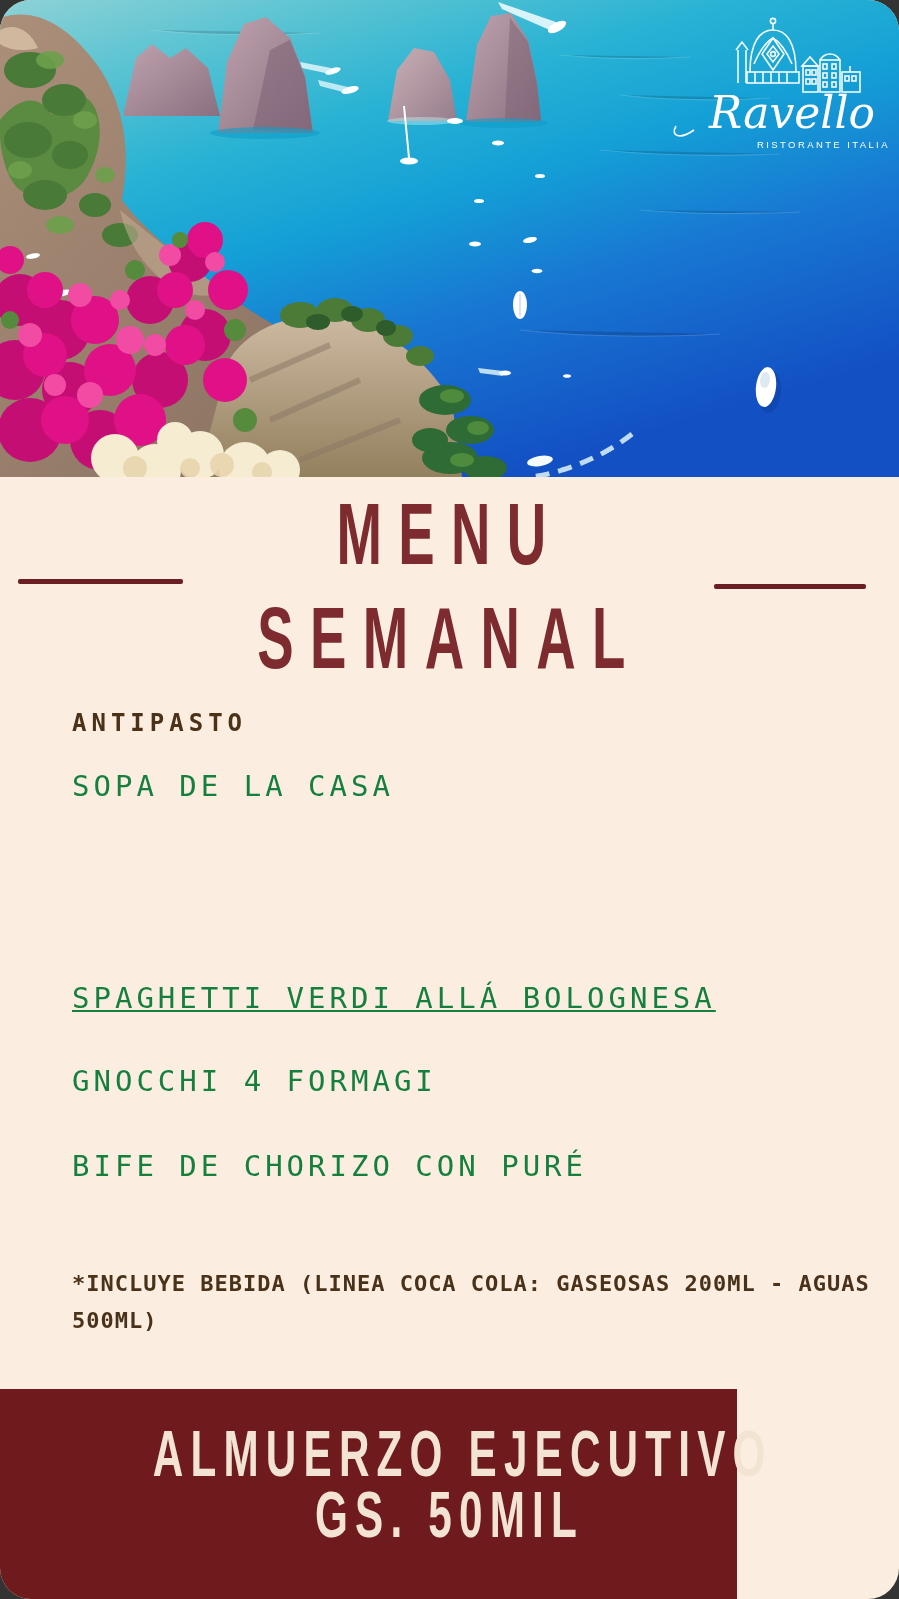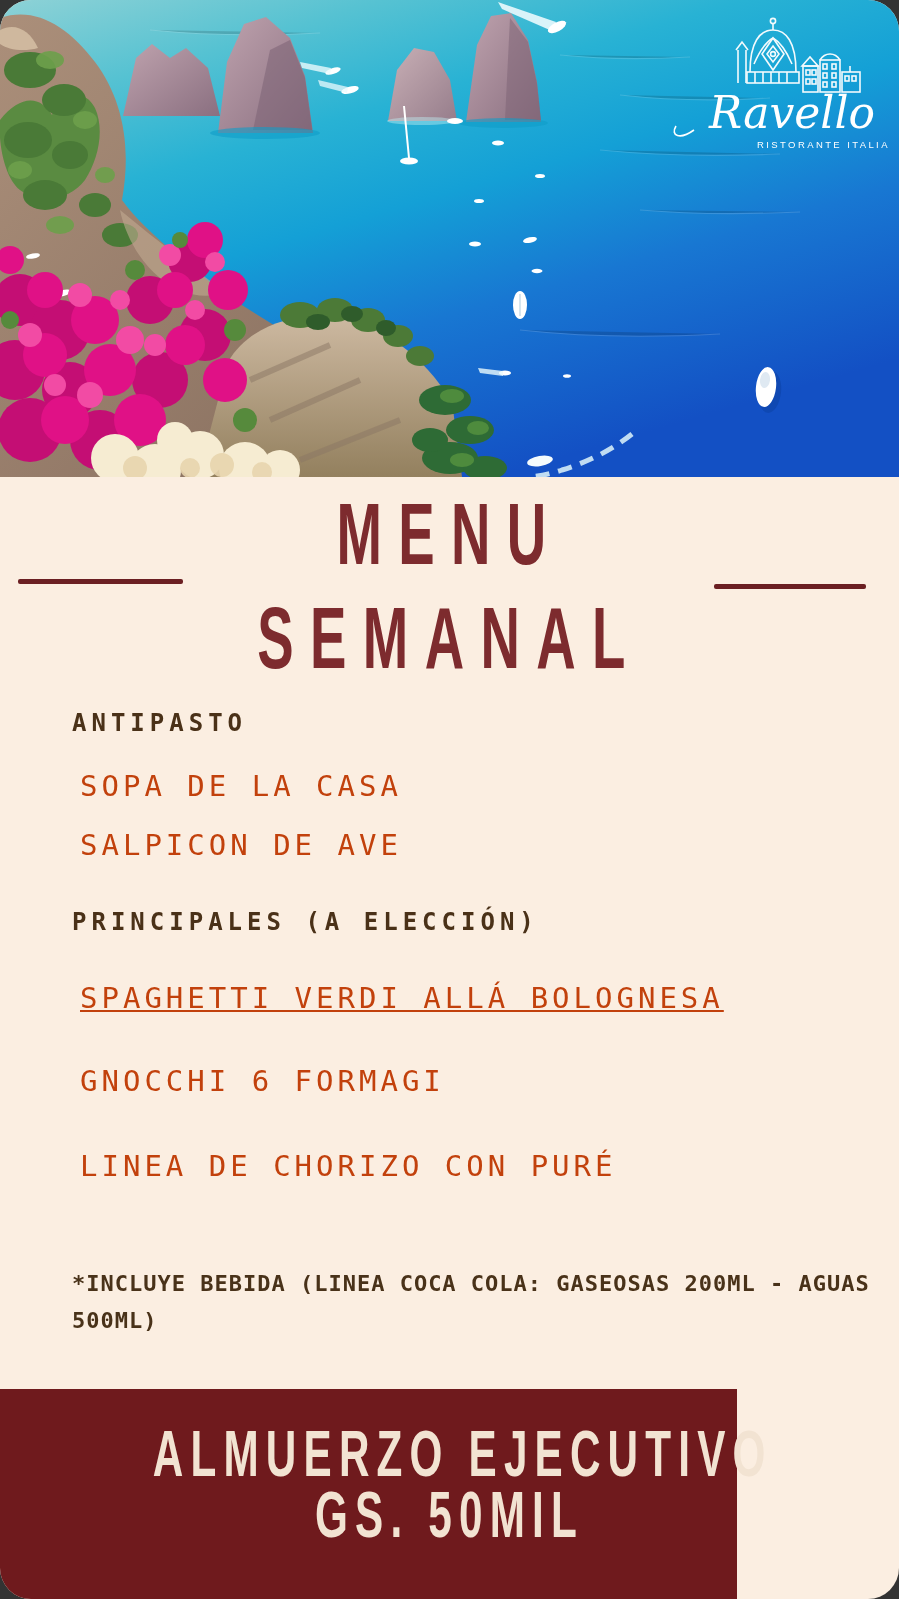--- a/index.html
+++ b/index.html
@@ -26,23 +26,23 @@
   .title-line{font-size:88px;letter-spacing:0.30em;color:#7d2b2e;
     transform:scaleX(0.62);transform-origin:50% 0;}
   .rule{position:absolute;height:5px;background:#6b1f22;border-radius:2px;}
   
   .sec-heading{
     position:absolute;left:72px;white-space:nowrap;
     font-size:24px;font-weight:700;letter-spacing:5px;line-height:1;
     color:#4a3118;
   }
   .menu-item{
-    position:absolute;left:80px;white-space:nowrap;
+    position:absolute;left:72px;white-space:nowrap;
     font-size:29px;font-weight:400;letter-spacing:4px;line-height:1;
-    color:#c2410c;
+    color:#15803d;
   }
   .note{
     position:absolute;left:72px;top:1265px;width:812px;
     font-size:22px;font-weight:700;letter-spacing:1px;line-height:1.7;
     color:#493219;
   }
   
   .footer{
     position:absolute;left:0;top:1389px;width:737px;height:210px;
     background:#6f1a1d;
@@ -304,26 +304,24 @@
     </svg>
   </div>
 
   <div class="bigline title-line" style="top:490px;">MENU</div>
   <div class="rule" style="top:579px;left:18px;width:165px;"></div>
   <div class="rule" style="top:584px;left:714px;width:152px;"></div>
   <div class="bigline title-line" style="top:594px;">SEMANAL</div>
 
   <div class="sec-heading" style="top:711px;">ANTIPASTO</div>
   <div class="menu-item" style="top:772px;">SOPA DE LA CASA</div>
-  <div class="menu-item" style="top:831px;">SALPICON DE AVE</div>
-
-  <div class="sec-heading" style="top:910px;">PRINCIPALES (A ELECCIÓN)</div>
+
   <div class="menu-item" style="top:984px;text-decoration:underline;">SPAGHETTI VERDI ALLÁ BOLOGNESA</div>
-  <div class="menu-item" style="top:1067px;">GNOCCHI 6 FORMAGI</div>
-  <div class="menu-item" style="top:1152px;">LINEA DE CHORIZO CON PURÉ</div>
+  <div class="menu-item" style="top:1067px;">GNOCCHI 4 FORMAGI</div>
+  <div class="menu-item" style="top:1152px;">BIFE DE CHORIZO CON PURÉ</div>
 
   <div class="note">*INCLUYE BEBIDA (LINEA COCA COLA: GASEOSAS 200ML - AGUAS 500ML)</div>
 
   <div class="footer">
     <div class="footer-line" style="top:33px;">ALMUERZO EJECUTIVO</div>
     <div class="footer-line" style="top:94px;">GS. 50MIL</div>
   </div>
 
 </div>
 

